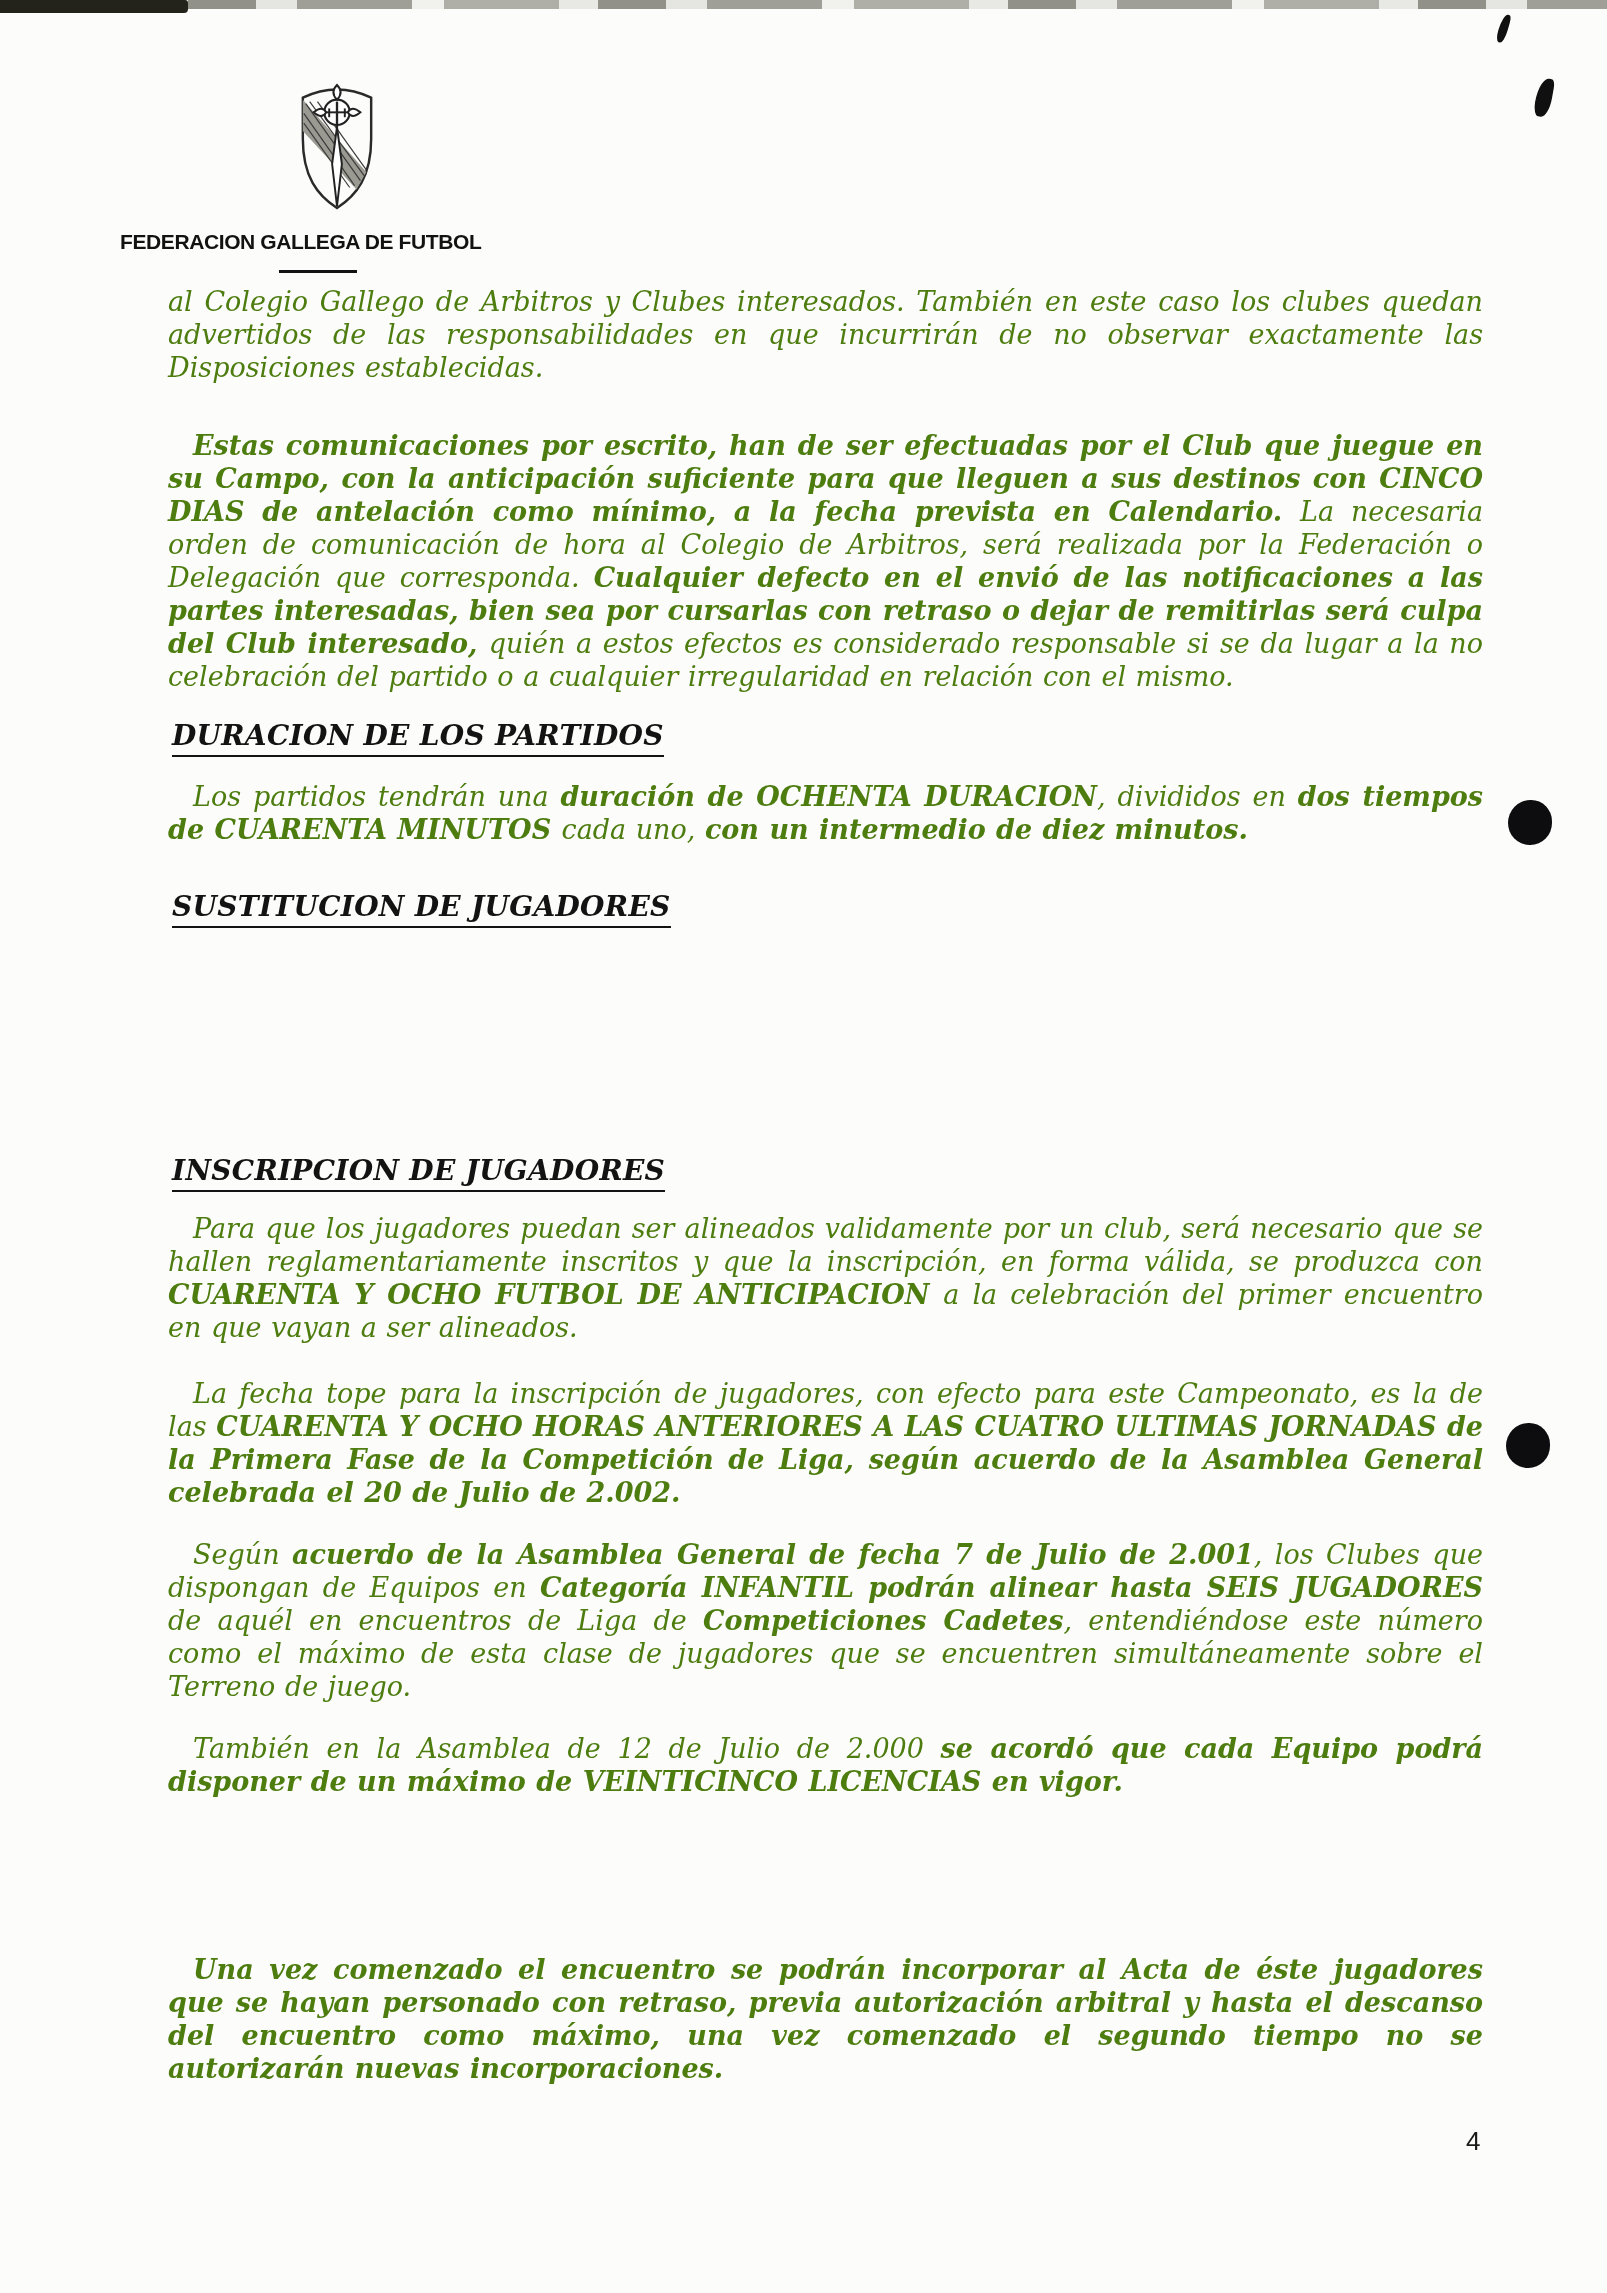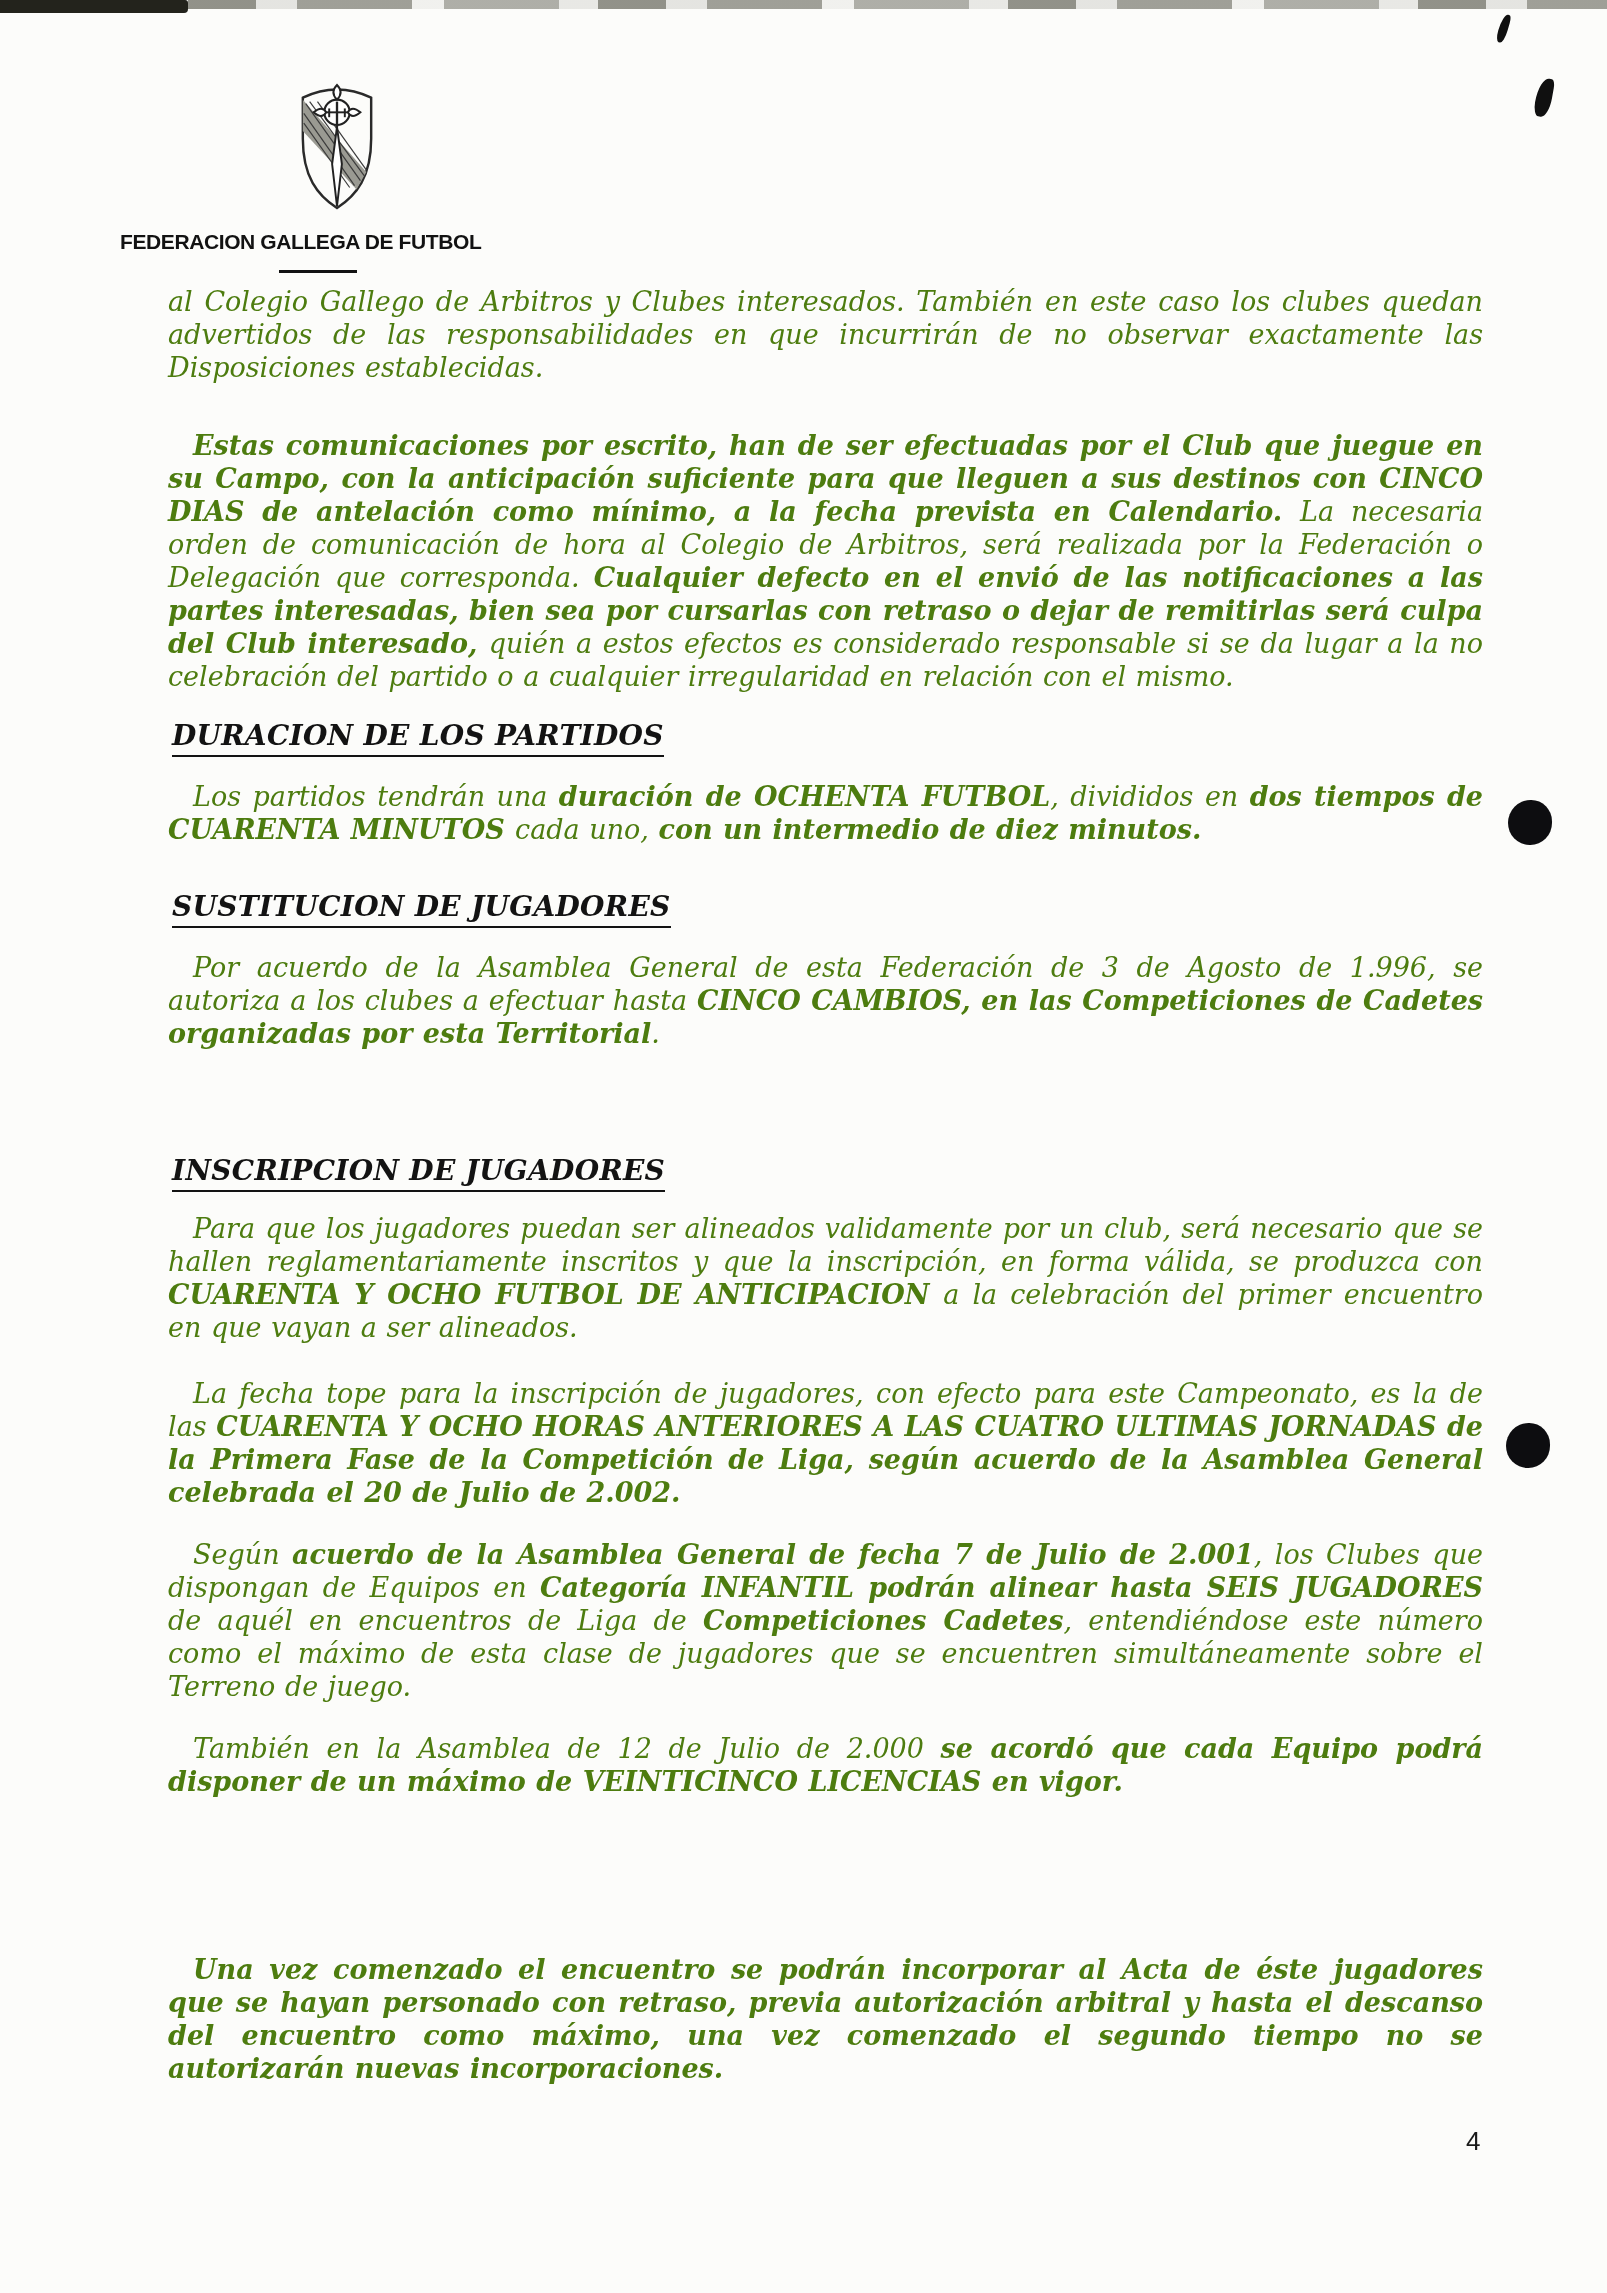--- a/index.html
+++ b/index.html
@@ -105,26 +105,25 @@
     </svg>
   </div>
 
   <div class="org-title">FEDERACION GALLEGA DE FUTBOL</div>
   <div class="org-underline"></div>
 
   <div class="para p0"><span>al Colegio Gallego de Arbitros y Clubes interesados. También en este caso los clubes quedan advertidos de las responsabilidades en que incurrirán de no observar exactamente las Disposiciones establecidas.</span></div>
   <div class="para p1"><b>Estas comunicaciones por escrito, han de ser efectuadas por el Club que juegue en su Campo, con la anticipación suficiente para que lleguen a sus destinos con CINCO DIAS de antelación como mínimo, a la fecha prevista en Calendario. </b><span>La necesaria orden de comunicación de hora al Colegio de Arbitros, será realizada por la Federación o Delegación que corresponda. </span><b>Cualquier defecto en el envió de las notificaciones a las partes interesadas, bien sea por cursarlas con retraso o dejar de remitirlas será culpa del Club interesado, </b><span>quién a estos efectos es considerado responsable si se da lugar a la no celebración del partido o a cualquier irregularidad en relación con el mismo.</span></div>
 
   <div class="heading h0"><span>DURACION DE LOS PARTIDOS</span></div>
-  <div class="para p2"><span>Los partidos tendrán una </span><b>duración de OCHENTA FUTBOL</b><span>, divididos en </span><b>dos tiempos de CUARENTA MINUTOS </b><span>cada uno, </span><b>con un intermedio de diez minutos.</b></div>
+  <div class="para p2"><span>Los partidos tendrán una </span><b>duración de OCHENTA DURACION</b><span>, divididos en </span><b>dos tiempos de CUARENTA MINUTOS </b><span>cada uno, </span><b>con un intermedio de diez minutos.</b></div>
   <div class="punch-dot dot1"></div>
 
   <div class="heading h1"><span>SUSTITUCION DE JUGADORES</span></div>
   <div class="group34">
-    <div class="para"><span>Por acuerdo de la Asamblea General de esta Federación de 3 de Agosto de 1.996, se autoriza a los clubes a efectuar hasta </span><b>CINCO CAMBIOS, en las Competiciones de Cadetes organizadas por esta Territorial</b><span>.</span></div>
   </div>
 
   <div class="heading h2"><span>INSCRIPCION DE JUGADORES</span></div>
   <div class="para p5"><span>Para que los jugadores puedan ser alineados validamente por un club, será necesario que se hallen reglamentariamente inscritos y que la inscripción, en forma válida, se produzca con </span><b>CUARENTA Y OCHO FUTBOL DE ANTICIPACION </b><span>a la celebración del primer encuentro en que vayan a ser alineados.</span></div>
   <div class="para p6"><span>La fecha tope para la inscripción de jugadores, con efecto para este Campeonato, es la de las </span><b>CUARENTA Y OCHO HORAS ANTERIORES A LAS CUATRO ULTIMAS JORNADAS de la Primera Fase de la Competición de Liga, según acuerdo de la Asamblea General celebrada el 20 de Julio de 2.002.</b></div>
   <div class="punch-dot dot2"></div>
   <div class="para p7"><span>Según </span><b>acuerdo de la Asamblea General de fecha 7 de Julio de 2.001</b><span>, los Clubes que dispongan de Equipos en </span><b>Categoría INFANTIL podrán alinear hasta SEIS JUGADORES </b><span>de aquél en encuentros de Liga de </span><b>Competiciones Cadetes</b><span>, entendiéndose este número como el máximo de esta clase de jugadores que se encuentren simultáneamente sobre el Terreno de juego.</span></div>
   <div class="para p8"><span>También en la Asamblea de 12 de Julio de 2.000 </span><b>se acordó que cada Equipo podrá disponer de un máximo de VEINTICINCO LICENCIAS en vigor.</b></div>
   <div class="para p10"><b>Una vez comenzado el encuentro se podrán incorporar al Acta de éste jugadores que se hayan personado con retraso, previa autorización arbitral y hasta el descanso del encuentro como máximo, una vez comenzado el segundo tiempo no se autorizarán nuevas incorporaciones.</b></div>
 

